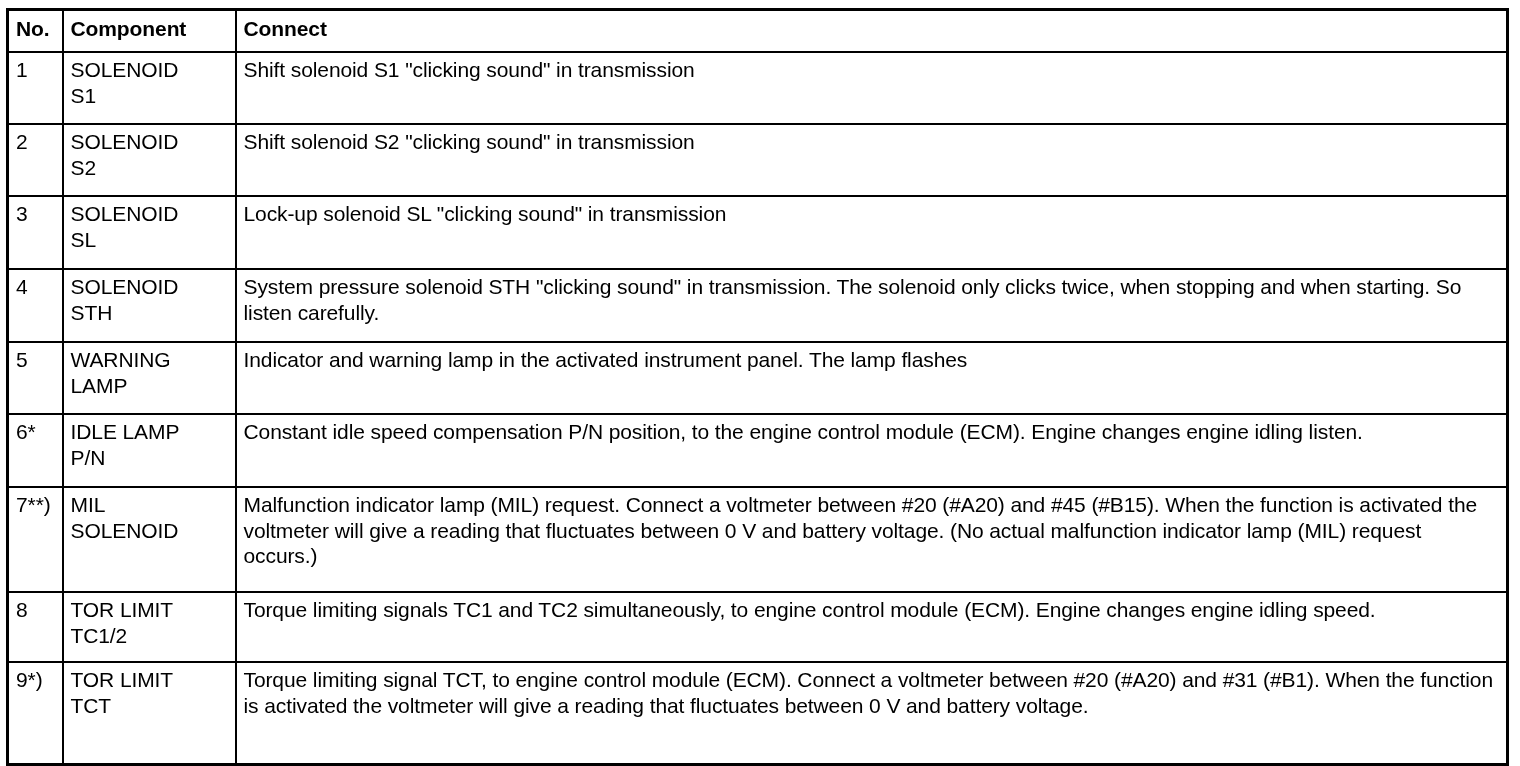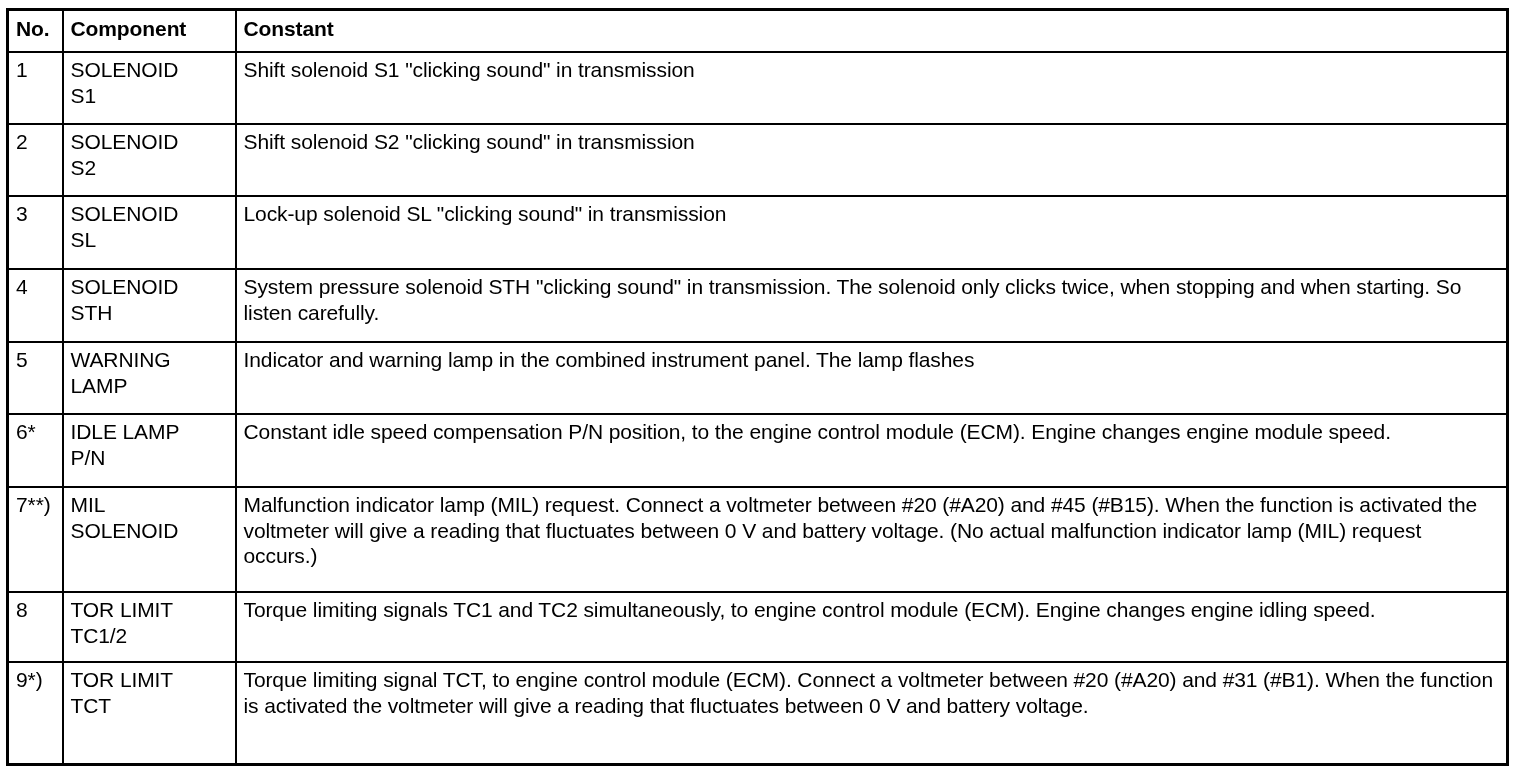--- a/index.html
+++ b/index.html
@@ -80,21 +80,21 @@
   <table class="spec-table">
     <colgroup>
       <col class="c-no">
       <col class="c-comp">
       <col class="c-func">
     </colgroup>
     <thead>
       <tr class="r-h">
         <th class="cell-no">No.</th>
         <th class="cell-comp">Component</th>
-        <th class="cell-func">Constant</th>
+        <th class="cell-func">Connect</th>
       </tr>
     </thead>
     <tbody>
       <tr class="r-1">
         <td class="cell-no">1</td>
         <td class="cell-comp">SOLENOID
 S1</td>
         <td class="cell-func">Shift solenoid S1 "clicking sound" in transmission</td>
       </tr>
       <tr class="r-2">
@@ -112,27 +112,27 @@
       <tr class="r-4">
         <td class="cell-no">4</td>
         <td class="cell-comp">SOLENOID
 STH</td>
         <td class="cell-func">System pressure solenoid STH "clicking sound" in transmission. The solenoid only clicks twice, when stopping and when starting. So listen carefully.</td>
       </tr>
       <tr class="r-5">
         <td class="cell-no">5</td>
         <td class="cell-comp">WARNING
 LAMP</td>
-        <td class="cell-func">Indicator and warning lamp in the combined instrument panel. The lamp flashes</td>
+        <td class="cell-func">Indicator and warning lamp in the activated instrument panel. The lamp flashes</td>
       </tr>
       <tr class="r-6">
         <td class="cell-no">6*</td>
         <td class="cell-comp">IDLE LAMP
 P/N</td>
-        <td class="cell-func">Constant idle speed compensation P/N position, to the engine control module (ECM). Engine changes engine module speed.</td>
+        <td class="cell-func">Constant idle speed compensation P/N position, to the engine control module (ECM). Engine changes engine idling listen.</td>
       </tr>
       <tr class="r-7">
         <td class="cell-no">7**)</td>
         <td class="cell-comp">MIL
 SOLENOID</td>
         <td class="cell-func">Malfunction indicator lamp (MIL) request. Connect a voltmeter between #20 (#A20) and #45 (#B15). When the function is activated the voltmeter will give a reading that fluctuates between 0 V and battery voltage. (No actual malfunction indicator lamp (MIL) request occurs.)</td>
       </tr>
       <tr class="r-8">
         <td class="cell-no">8</td>
         <td class="cell-comp">TOR LIMIT

